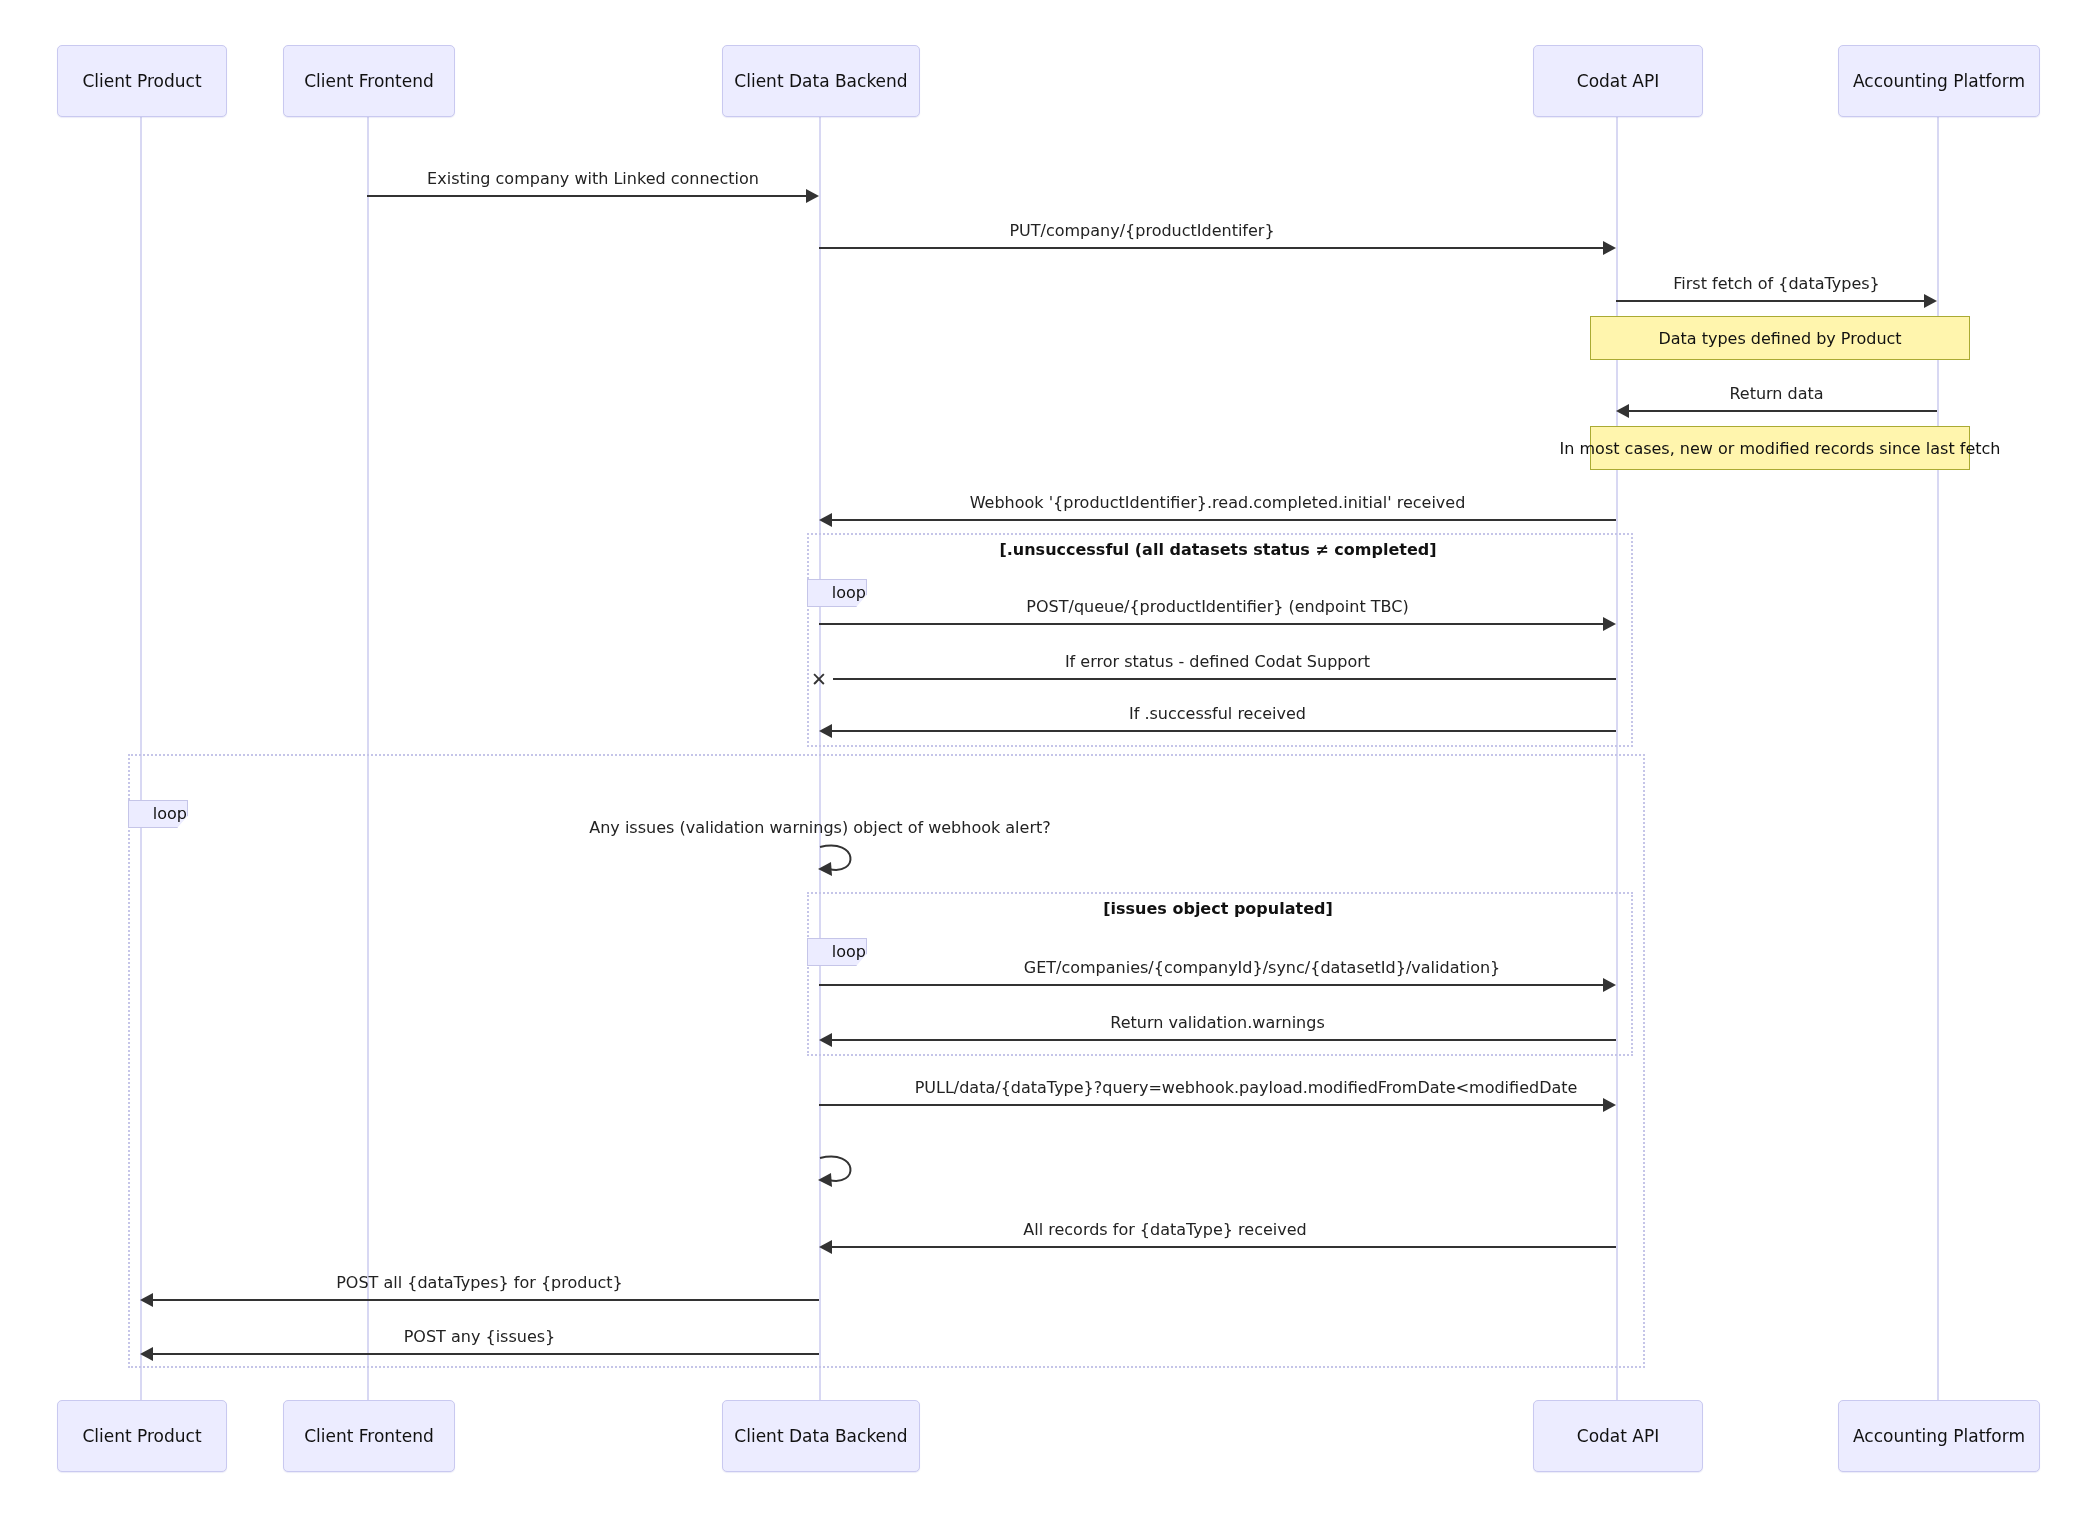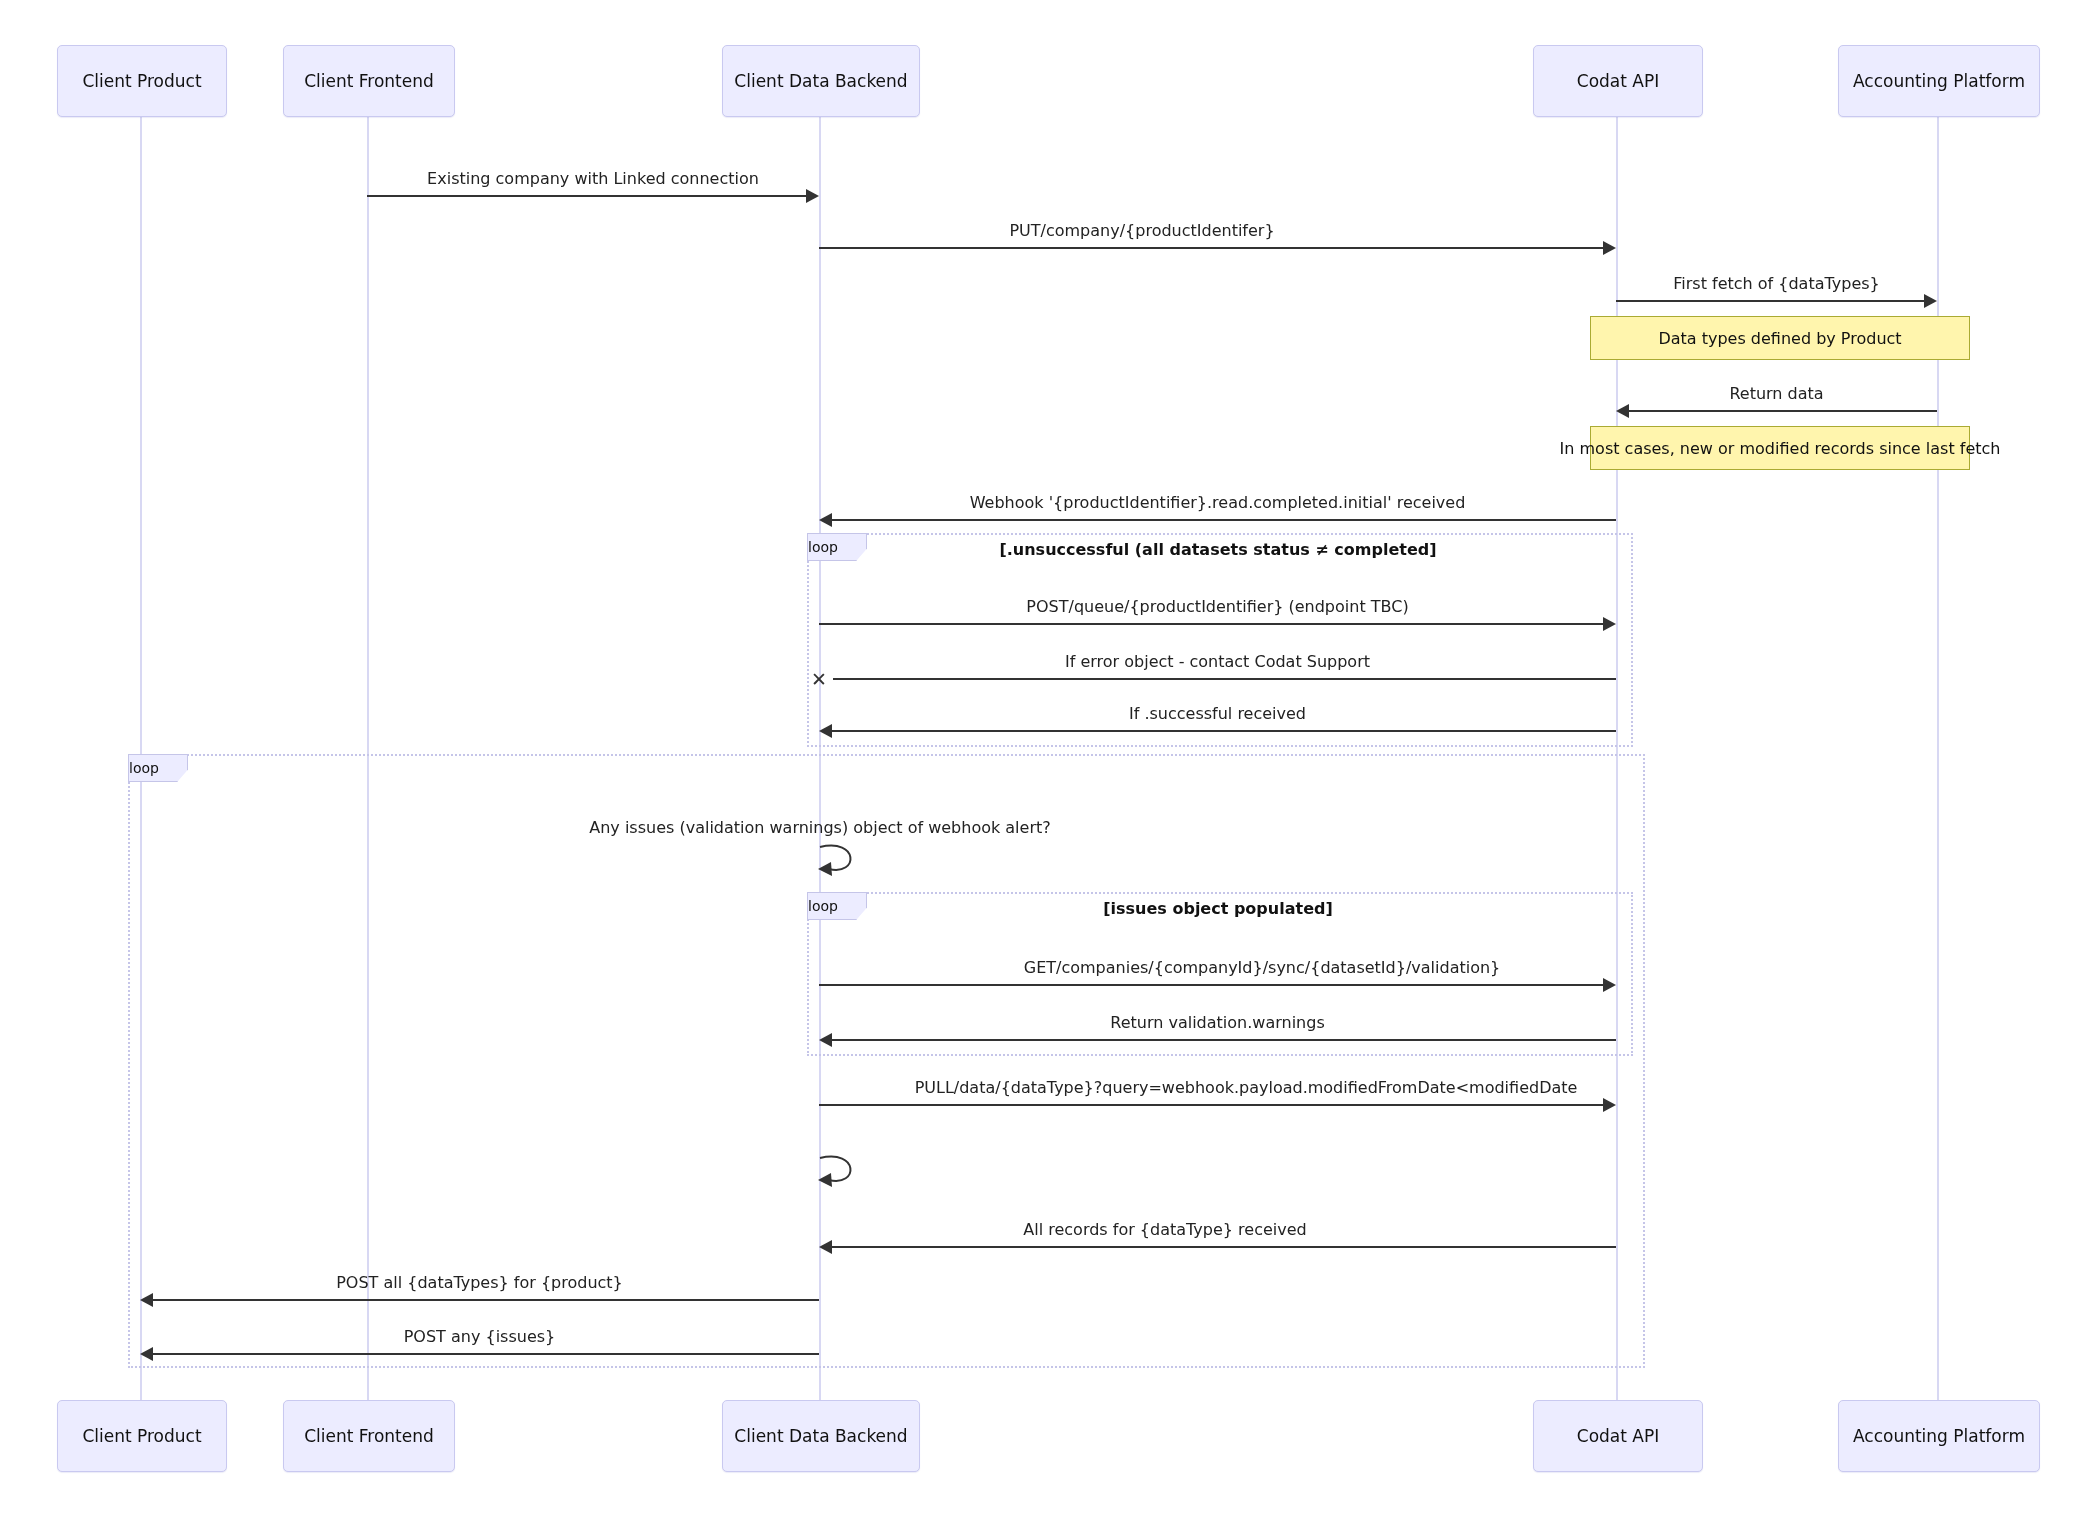--- a/index.html
+++ b/index.html
@@ -18,22 +18,22 @@
     border-bottom:7px solid transparent;z-index:4;}
   .ah.r{border-left:13px solid #333;}
   .ah.l{border-right:13px solid #333;}
   .xmark{position:absolute;font-size:19px;font-weight:bold;color:#333;z-index:5;line-height:20px;}
 
   .note{position:absolute;background:#FFF5AD;border:1px solid #AAAA33;z-index:6;
     display:flex;align-items:center;justify-content:center;font-size:16px;color:#111;
     white-space:nowrap;}
   .loop-frame{position:absolute;border:2px dotted #C5C5E8;z-index:2;background:transparent;}
   .loop-tag{position:absolute;width:58px;height:26px;background:#ECECFF;border:1px solid #C5C5E8;
-    font-size:14px;color:#111;text-align:left;line-height:26px;z-index:3;
-    clip-path:polygon(0 0,100% 0,100% 55%,82% 100%,0 100%);}
+    font-size:16px;color:#111;text-align:right;line-height:26px;z-index:3;
+    clip-path:polygon(0 0,100% 0,100% 55%,82% 100%,0 100%);margin-top:46px;}
   .loop-cond{position:absolute;height:22px;font-size:16px;line-height:22px;font-weight:600;
     color:#111;text-align:center;white-space:nowrap;z-index:3;}
   .selfloop{position:absolute;z-index:4;}
 </style>
 </head>
 <body>
 
 <div id="diagram">
 
   <div class="lifeline" style="left:140px;top:115px;height:1285px"></div>
@@ -74,21 +74,21 @@
   <div class="note" style="left:1590px;top:426px;width:378px;height:42px">In most cases, new or modified records since last fetch</div>
 
   <div class="mlabel" style="left:819px;top:492px;width:797px">Webhook '{productIdentifier}.read.completed.initial' received</div>
   <div class="mline" style="left:832px;top:519px;width:784px"></div>
   <div class="ah l" style="left:819px;top:513px"></div>
 
   <div class="mlabel" style="left:819px;top:596px;width:797px">POST/queue/{productIdentifier} (endpoint TBC)</div>
   <div class="mline" style="left:819px;top:623px;width:786px"></div>
   <div class="ah r" style="left:1603px;top:617px"></div>
 
-  <div class="mlabel" style="left:819px;top:651px;width:797px">If error object - contact Codat Support</div>
+  <div class="mlabel" style="left:819px;top:651px;width:797px">If error status - defined Codat Support</div>
   <div class="mline" style="left:833px;top:678px;width:783px"></div>
   <div class="xmark" style="left:811px;top:669px">✕</div>
 
   <div class="mlabel" style="left:819px;top:703px;width:797px">If .successful received</div>
   <div class="mline" style="left:832px;top:730px;width:784px"></div>
   <div class="ah l" style="left:819px;top:724px"></div>
 
   <div class="mlabel" style="left:470px;top:817px;width:700px">Any issues (validation warnings) object of webhook alert?</div>
   <svg class="selfloop" style="left:817px;top:841px" width="50" height="40" viewBox="0 0 50 40">
     <path d="M3 6 C42 -3, 42 35, 12 28" fill="none" stroke="#333" stroke-width="2"></path>

